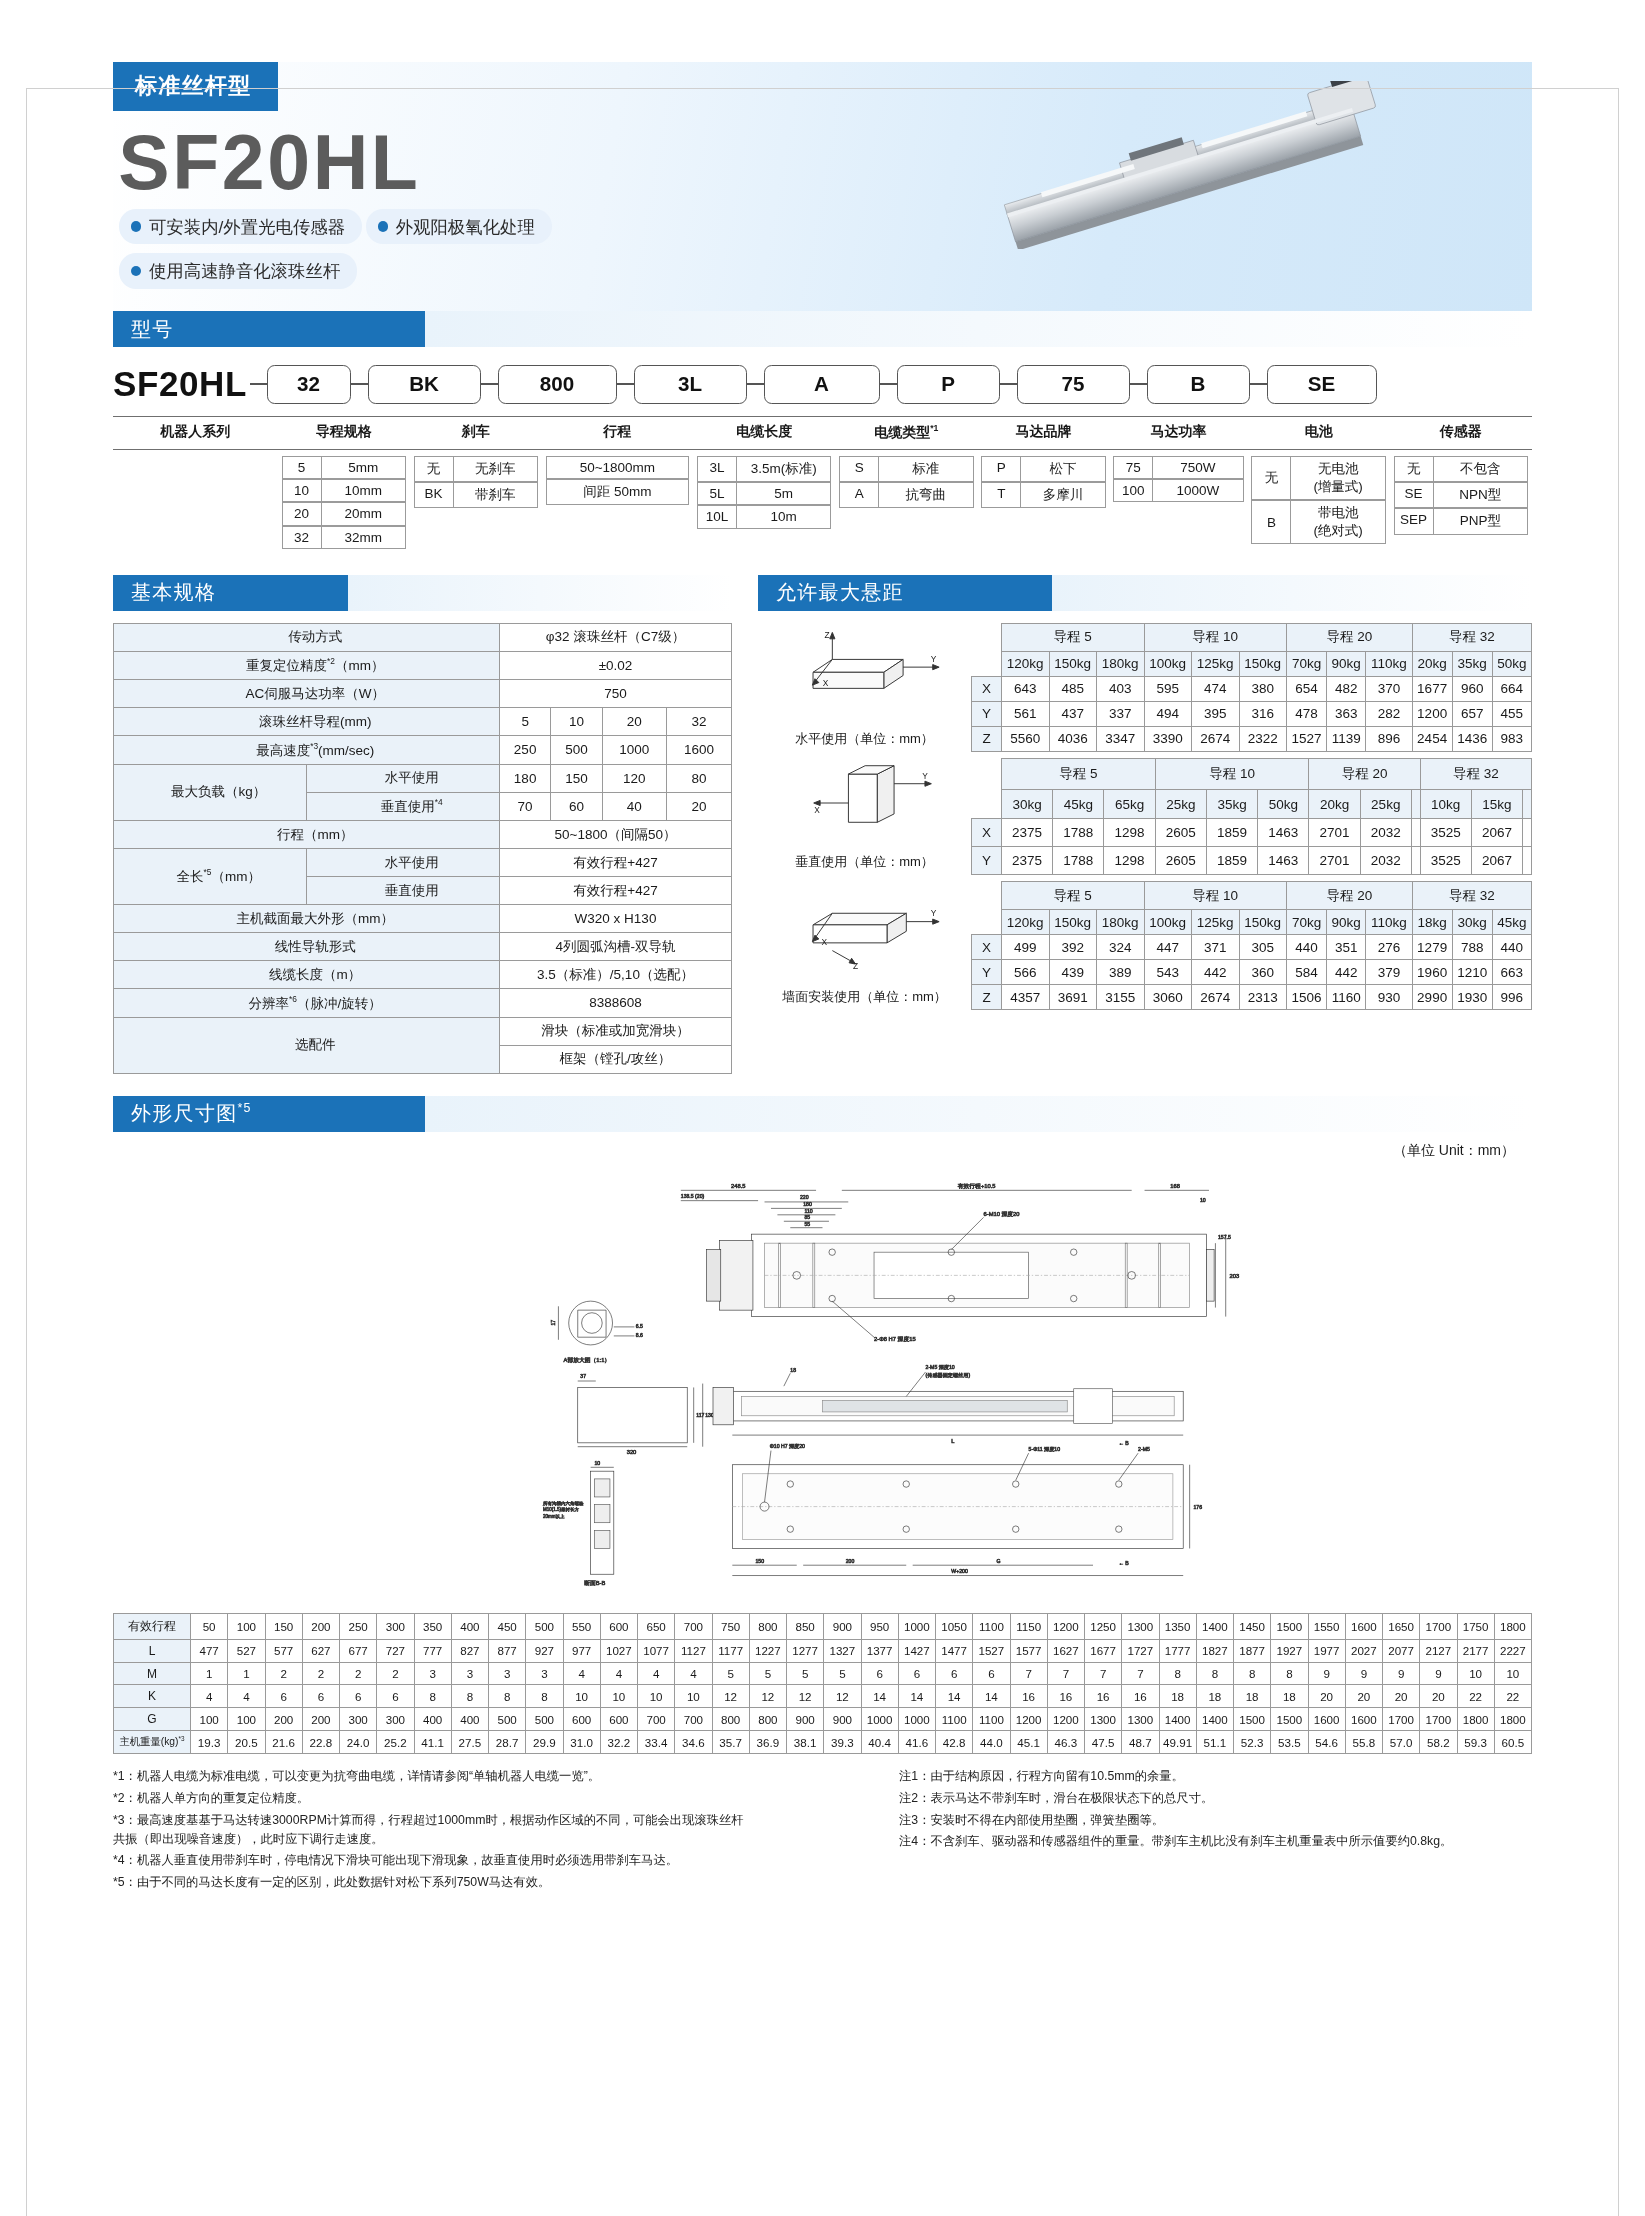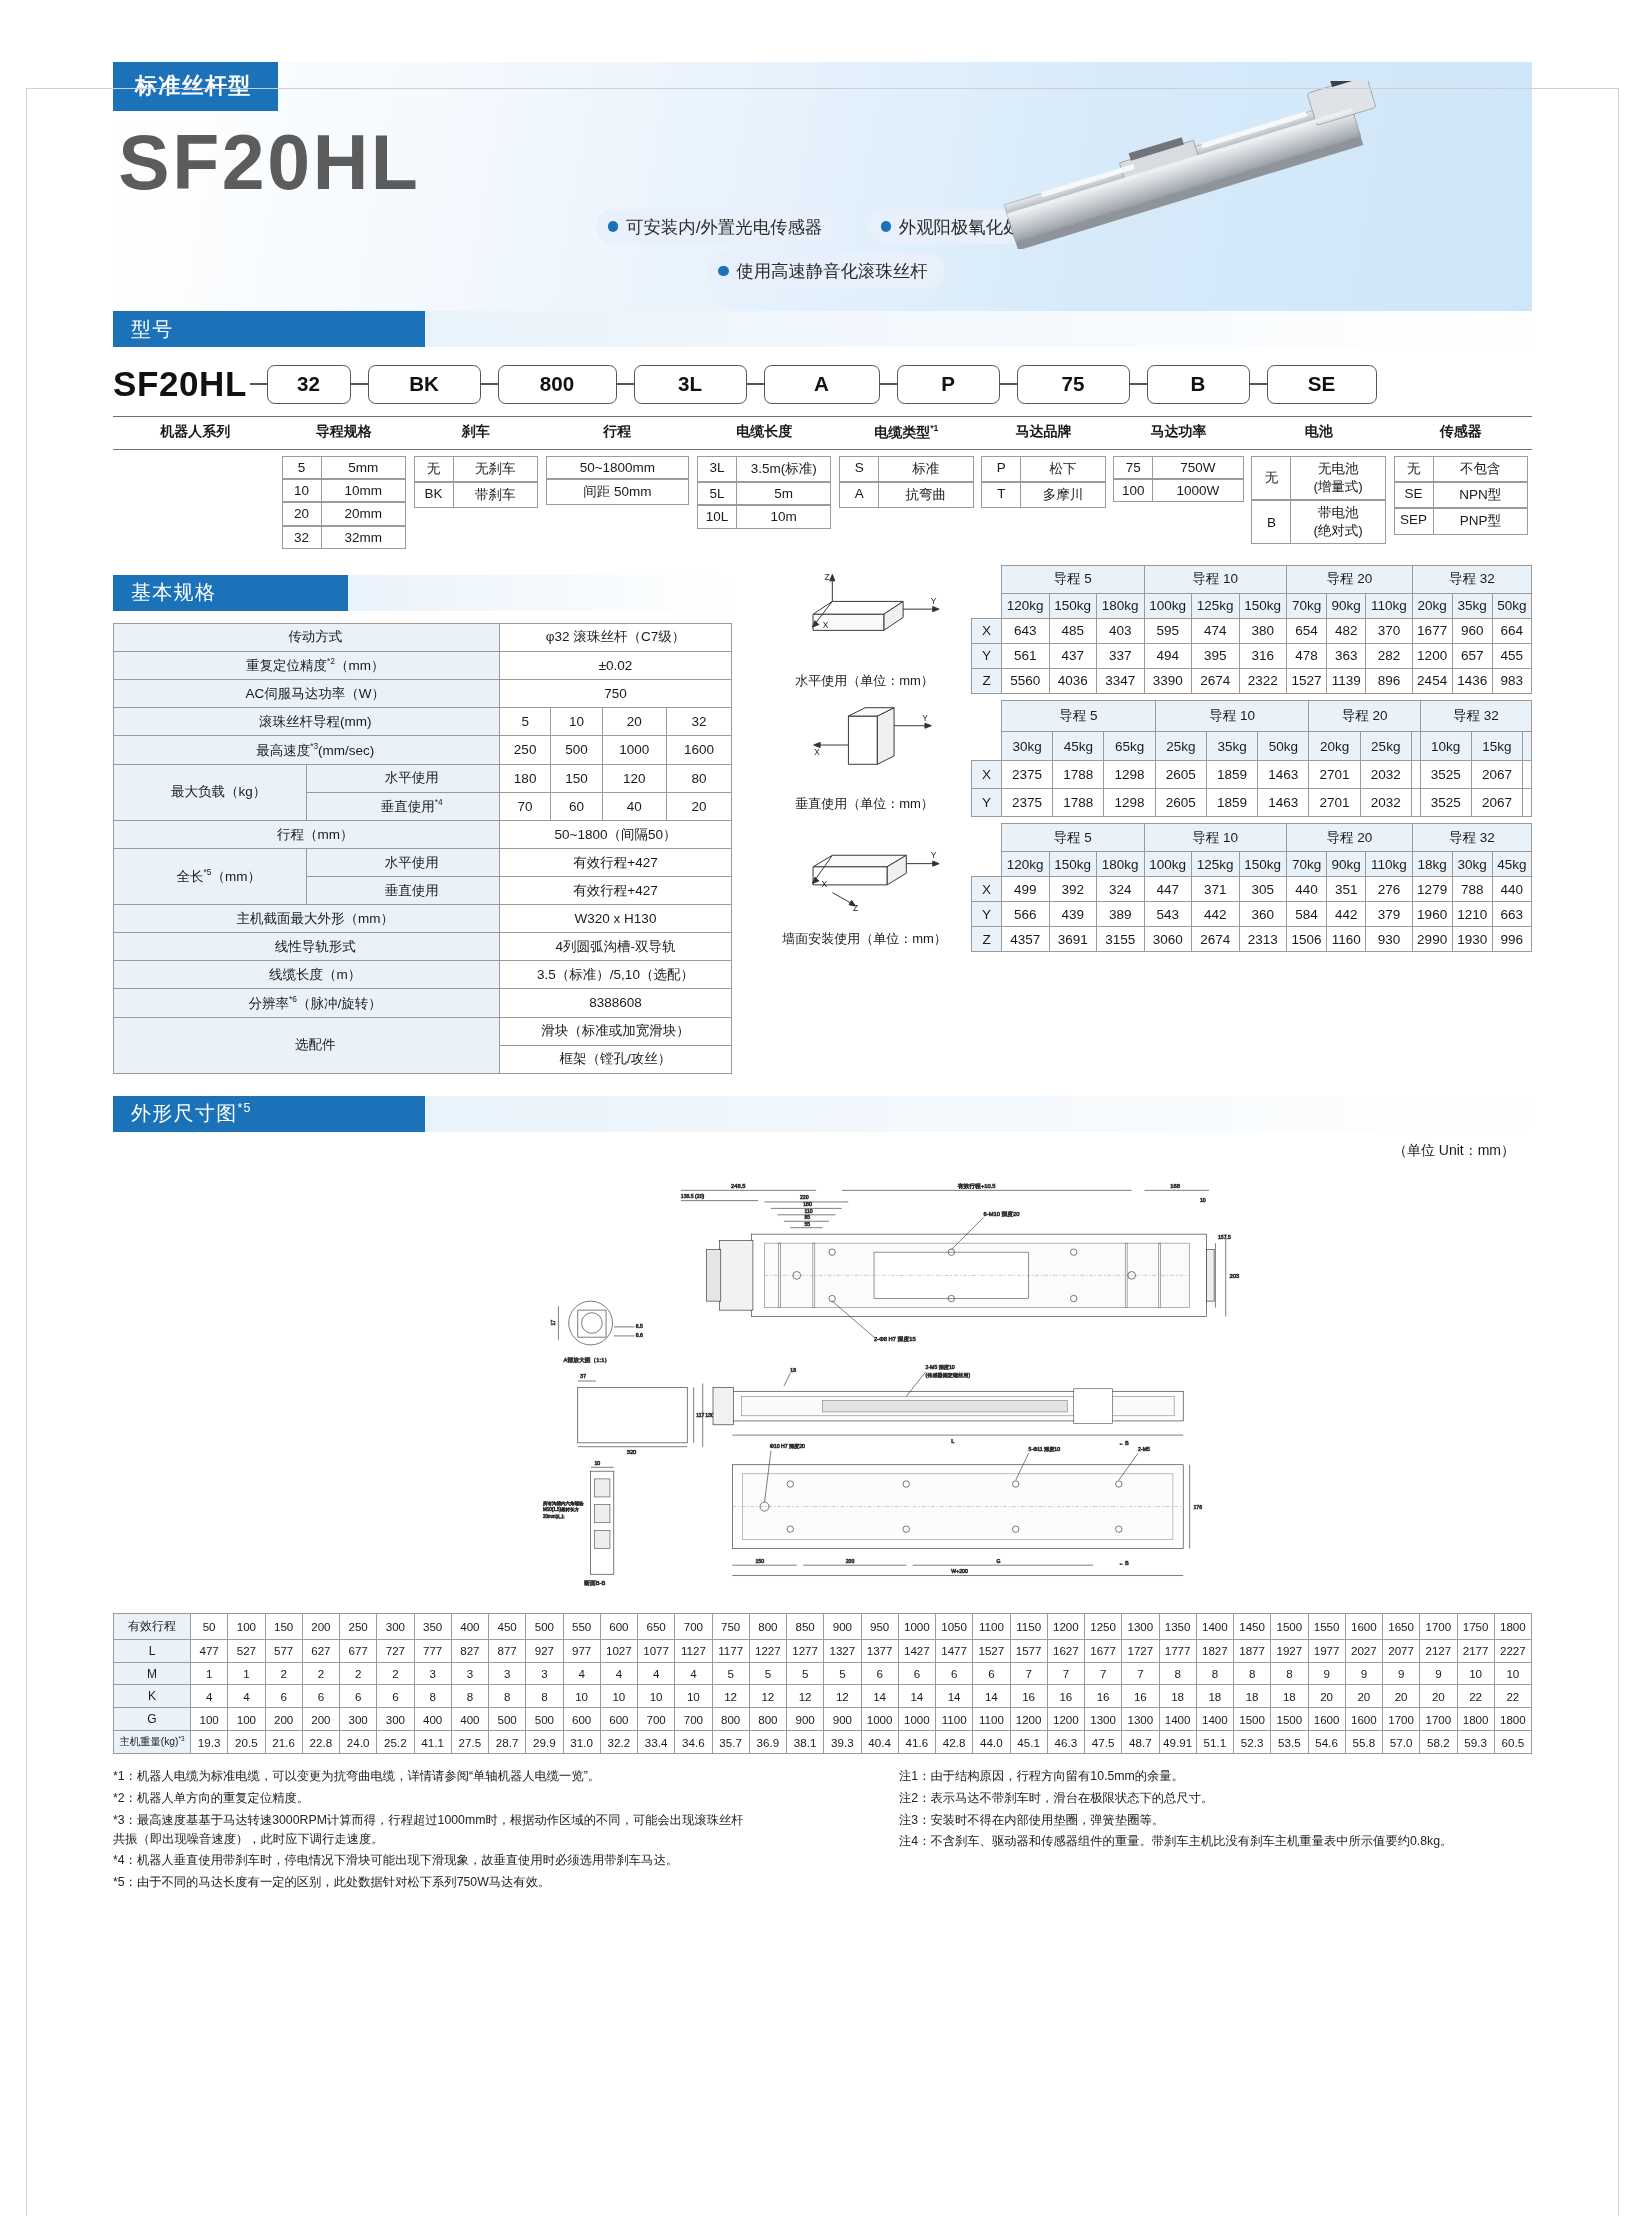--- a/index.html
+++ b/index.html
@@ -41,21 +41,21 @@
     position:relative;
     font-size:77px;
     font-weight:bold;
     color:#5c5c5c;
     letter-spacing:2.6px;
     line-height:1.05;
     margin:10.3px 0 6.4px 5.2px;
     font-family:"Liberation Sans", sans-serif;
   }
   .bullets { position:relative; margin-left:6.4px; }
-  .bullet-row { display:flex; gap:30px; margin-bottom:9px;justify-content:center; }
+  .bullet-row { display:flex; gap:4px; margin-bottom:9px; }
   .pill {
     display:flex; align-items:center;
     background:#e8f1fb;
     border-radius:17px;
     padding:5.8px 17px 5.8px 11.6px;
     font-size:17.4px; color:#2b2b2b;
   }
   .pill .dot {
     width:10.3px;height:10.3px;border-radius:50%;
     background:#1b72b8;margin-right:7.7px;display:inline-block;
@@ -485,20 +485,23 @@
           <td colspan="4">滑块（标准或加宽滑块）</td>
         </tr>
         <tr>
           <td colspan="4">框架（镗孔/攻丝）</td>
         </tr>
       </tbody>
         </table>
     </div>
 
     <div class="col-r">
+      <div class="secbar half">
+        <span class="lbl">允许最大悬距</span>
+      </div>
 
       <div style="margin-top:11.6px">
 
         <div class="oh-block">
           <div class="oh-fig">
             <svg width="193" height="97" viewBox="0 0 300 150">
               <g stroke="#333" fill="none" stroke-width="1.5">
                 <polygon points="70,70 180,70 210,50 100,50" fill="#fff"></polygon>
                 <polygon points="180,70 180,95 210,75 210,50" fill="#f0f0f0"></polygon>
                 <polygon points="70,70 70,95 180,95 180,70" fill="#fafafa"></polygon>

